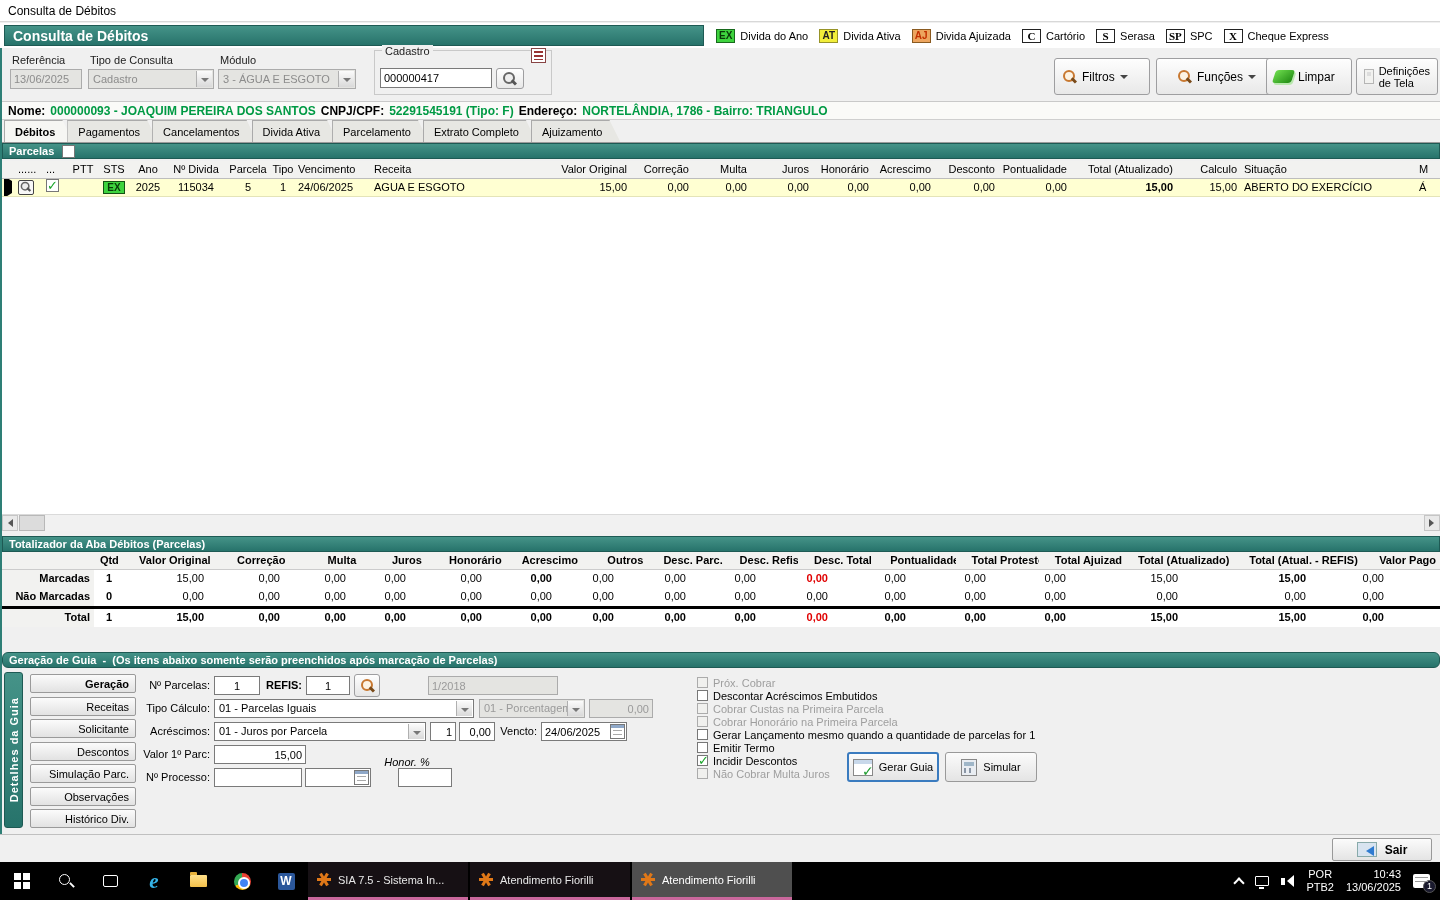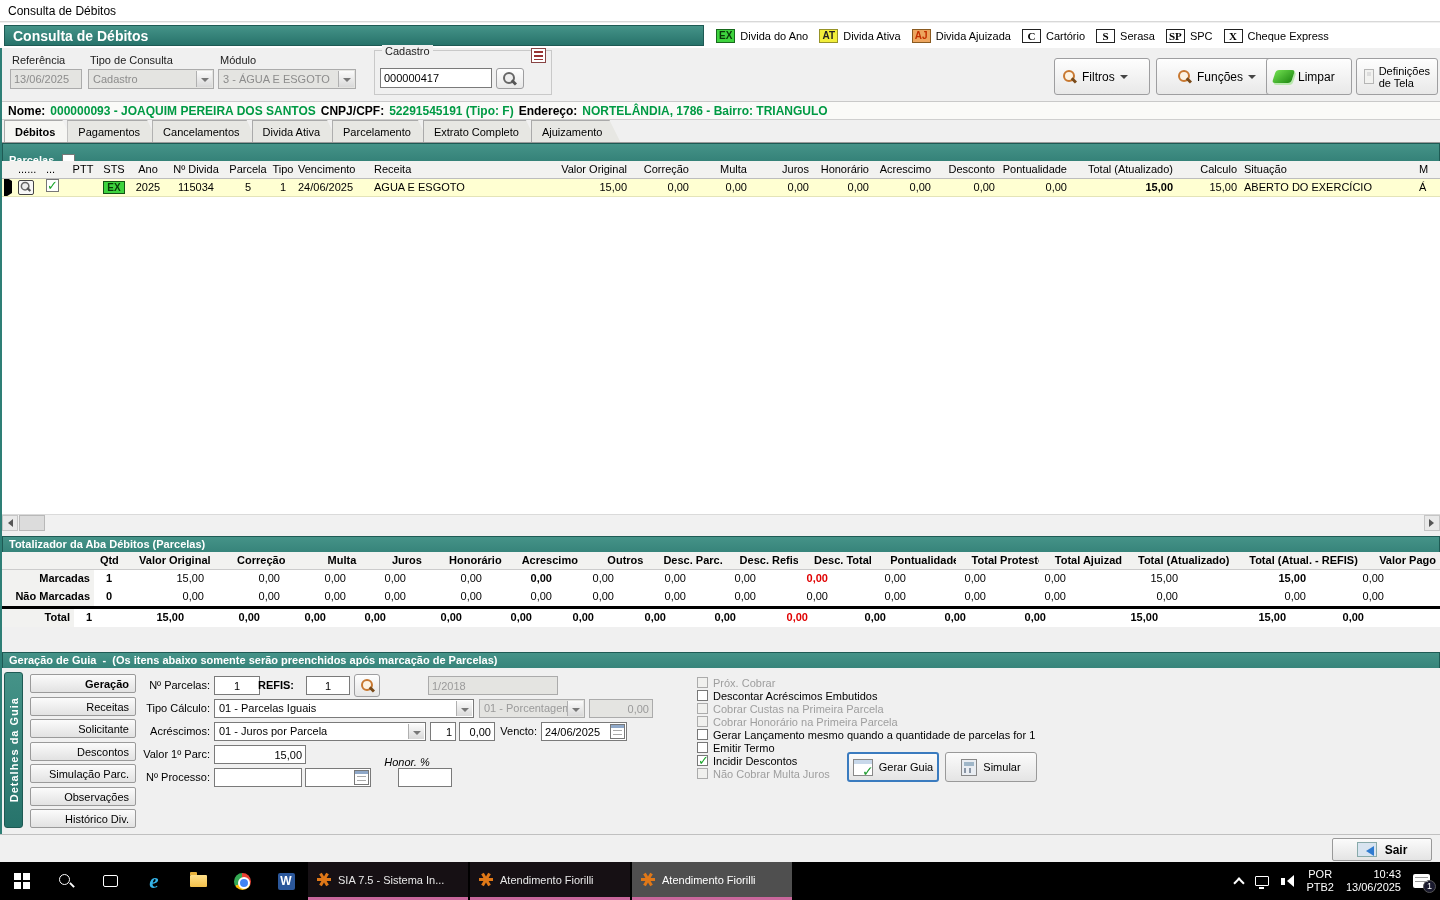--- a/index.html
+++ b/index.html
@@ -61,21 +61,21 @@
     font-weight:bold; font-size:12px; white-space:nowrap; }
   .identbar .green { color:#009A44; }
   
   .tabsrow { position:absolute; top:120px; left:2px; width:1438px; height:23px; background:#F0F0F0;
     border-bottom:1px solid #9A9A9A; display:flex; align-items:flex-end; padding-left:2px; }
   .tab { height:22px; line-height:22px; padding:0 18px 0 10px; margin-right:-6px; background:#E7E7E3;
     clip-path:polygon(0 0, calc(100% - 11px) 0, 100% 100%, 0 100%);
     border-top:1px solid #AAA; border-left:1px solid #AAA; font-size:11px; }
   .tab.active { background:#F6F6F3; font-weight:bold; }
   
-  .sectbar { position:absolute; left:2px; width:1438px; height:34px; background:linear-gradient(#459388,#27736B);
+  .sectbar { position:absolute; left:2px; width:1438px; height:16px; background:linear-gradient(#459388,#27736B);
     color:#FFF; font-weight:bold; line-height:15px; padding-left:6px; border:1px solid #1E5A54; }
   .cb { position:relative; width:13px; height:13px; background:#FFF; border:1px solid #777; display:inline-block; }
   .cb.checked::after { content:"\2713"; position:absolute; left:0px; top:-3px; color:#18A428; font-weight:bold; font-size:13px; }
   .cb.dis { background:#F0F0EE; border-color:#ABABAB; }
   .parc-head { position:absolute; top:161px; left:2px; width:1438px; height:18px; background:#F2F2F0;
     border-bottom:1px solid #BDBDBD; white-space:nowrap; overflow:hidden; }
   .parc-row { position:absolute; top:179px; left:2px; width:1438px; height:18px; background:#FFFFD2;
     border-bottom:1px solid #E4E4B8; white-space:nowrap; overflow:hidden; }
   .pcell { display:inline-block; height:18px; line-height:17px; vertical-align:top; overflow:hidden; padding:0 2px; }
   .pcell.r { text-align:right; padding-right:5px; } .pcell.c { text-align:center; } .pcell.b { font-weight:bold; }
@@ -350,61 +350,61 @@
       <span class="tcell" style="width: 72px;">0,00</span>
       <span class="tcell" style="width: 78px;">0,00</span>
       <span class="tcell" style="width: 80px;">0,00</span>
       <span class="tcell" style="width: 80px;">0,00</span>
       <span class="tcell" style="width: 112px;">0,00</span>
       <span class="tcell" style="width: 128px;">0,00</span>
       <span class="tcell" style="width: 78px;">0,00</span>
     </div>
     <div class="tsep"></div>
     <div class="trow total">
-      <span class="tcell lab" style="width: 72px;">Total</span>
+      <span class="tcell lab" style="width: 92px;">Total</span>
       <span class="tcell qtd" style="width: 30px;">1</span>
       <span class="tcell" style="width: 84px;">15,00</span>
       <span class="tcell" style="width: 76px;">0,00</span>
       <span class="tcell" style="width: 66px;">0,00</span>
       <span class="tcell" style="width: 60px;">0,00</span>
       <span class="tcell" style="width: 76px;">0,00</span>
       <span class="tcell b" style="width: 70px;">0,00</span>
       <span class="tcell" style="width: 62px;">0,00</span>
       <span class="tcell" style="width: 72px;">0,00</span>
       <span class="tcell" style="width: 70px;">0,00</span>
       <span class="tcell red" style="width: 72px;">0,00</span>
       <span class="tcell" style="width: 78px;">0,00</span>
       <span class="tcell" style="width: 80px;">0,00</span>
       <span class="tcell" style="width: 80px;">0,00</span>
       <span class="tcell" style="width: 112px;">15,00</span>
       <span class="tcell b" style="width: 128px;">15,00</span>
       <span class="tcell" style="width: 78px;">0,00</span>
     </div>
   </div>
 
-<div class="sectbar" style="top:652px;">
+<div class="sectbar" style="top:652px;border-radius:6px;">
   <span>Geração de Guia</span>&nbsp;&nbsp;<span>-</span>&nbsp;&nbsp;<span>(Os itens abaixo somente serão preenchidos após marcação de Parcelas)</span>
 </div>
 <div class="guia-body">
   <div class="vtab">
       <span>Detalhes da Guia</span>
     </div>
   <div class="sidebtns" id="sideBtns">
       <div class="sbt active">Geração</div>
       <div class="sbt">Receitas</div>
       <div class="sbt">Solicitante</div>
       <div class="sbt">Descontos</div>
       <div class="sbt">Simulação Parc.</div>
       <div class="sbt">Observações</div>
       <div class="sbt">Histórico Div.</div>
     </div>
 
   <div class="glabel" style="left:134px;top:11px;">Nº Parcelas:</div>
   <input class="ginp ctr" style="left: 212px; top: 8px; width: 46px;" value="1">
-  <div class="glabel b" style="left:254px;top:11px;width:38px;">REFIS:</div>
+  <div class="glabel b" style="left:262px;top:11px;width:38px;">REFIS:</div>
   <input class="ginp ctr" style="left: 304px; top: 8px; width: 44px;" value="1">
   <div class="magbtn" style="left:352px;top:6px;">
       <span class="mag"></span>
     </div>
   <input class="ginp dis" style="left: 382px; top: 8px; width: 130px; margin-left: 44px;" readonly="" value="1/2018">
 
   <div class="glabel" style="left:134px;top:34px;">Tipo Cálculo:</div>
   <div class="gcombo" style="left:212px;top:31px;width:260px;">
     <span>01 - Parcelas Iguais</span><span class="dd"></span>
   </div>

